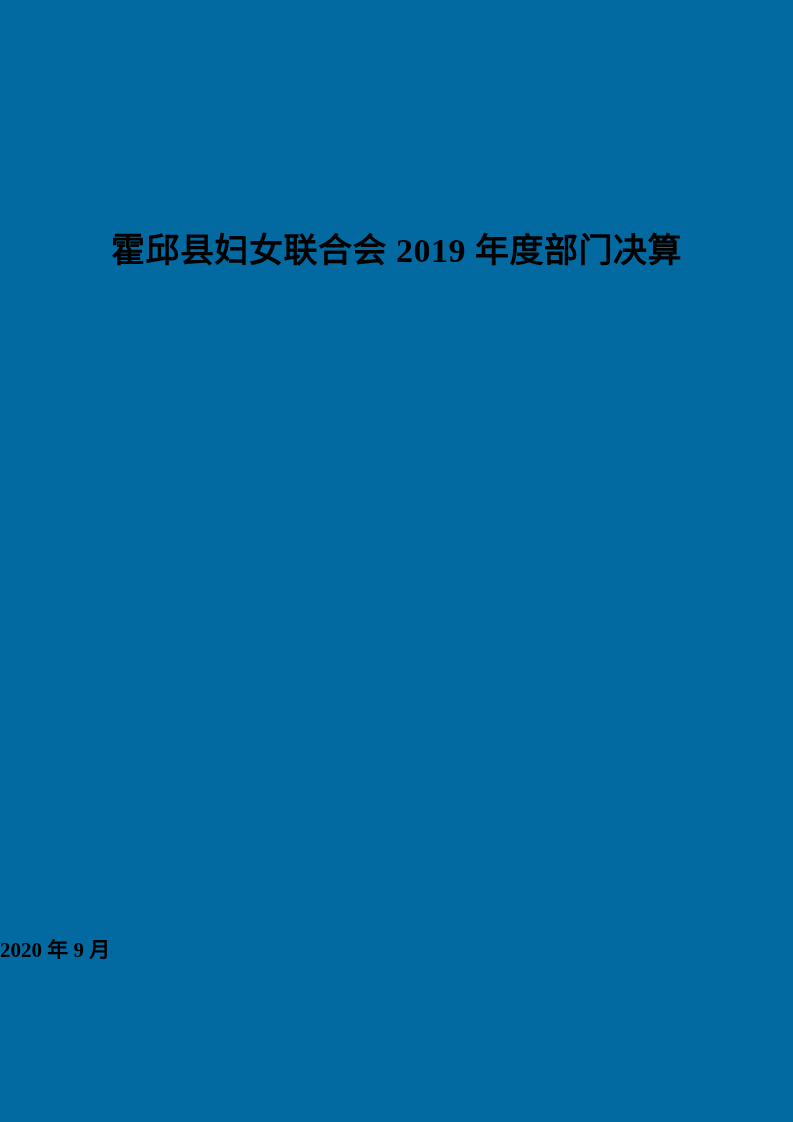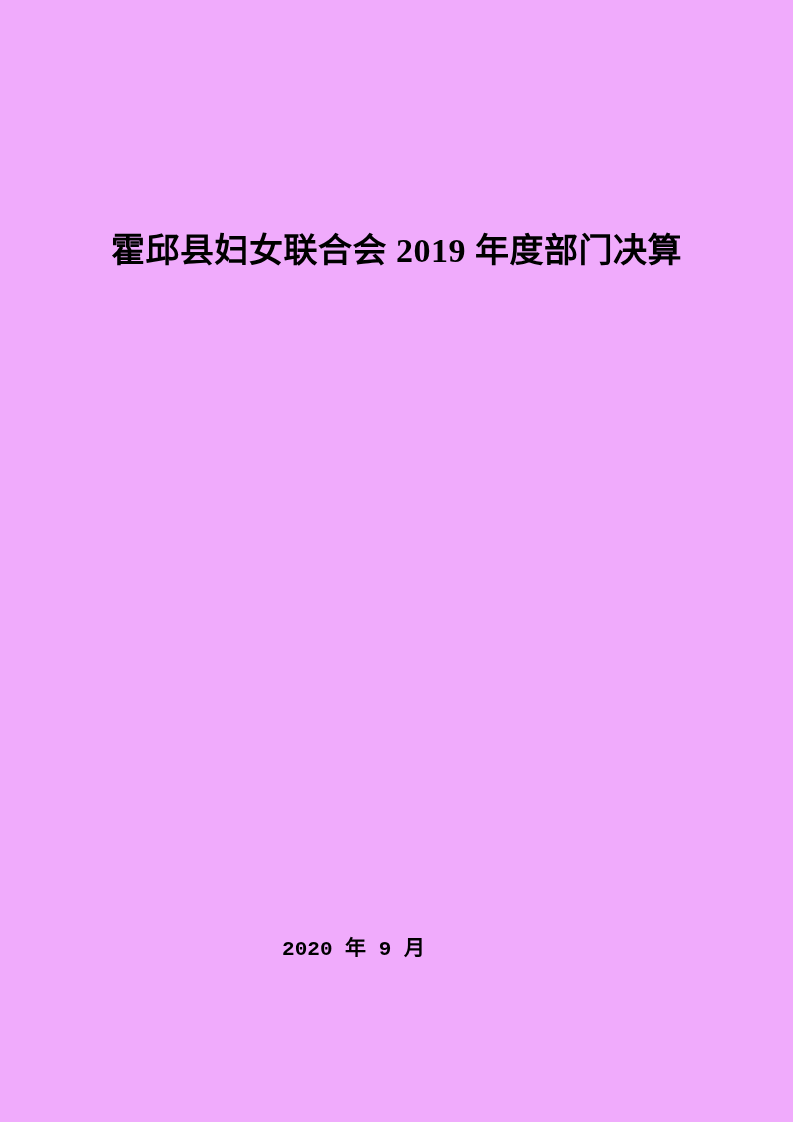--- a/index.html
+++ b/index.html
@@ -10,21 +10,21 @@
   }
   body {
     font-family: "Liberation Serif", "DejaVu Serif", serif;
     color: #000000;
   }
   .page {
     position: relative;
     width: 793px;
     height: 1122px;
     margin: 0 auto;
-    background: #f0abfc;
+    background: #0369a1;
     overflow: hidden;
     box-sizing: border-box;
   }
   .cover-title {
     position: absolute;
     top: 205px;
     left: 0;
     width: 793px;
     text-align: center;
     font-size: 34px;
@@ -32,25 +32,24 @@
     font-weight: bold;
     letter-spacing: 0.5px;
     font-family: "Liberation Serif", "DejaVu Serif", serif;
     white-space: nowrap;
   }
   .cover-date {
     position: absolute;
     top: 935px;
     left: 0;
     width: 707px;
-    text-align: center;
     font-size: 21px;
     line-height: 30px;
     font-weight: bold;
-    font-family: Liberation Mono, monospace;
+    font-family: Liberation Serif, serif;
     white-space: nowrap;
   }
 </style>
 </head>
 <body>
 
 <div class="page">
 
   <h1 class="cover-title">霍邱县妇女联合会 2019 年度部门决算</h1>
 

